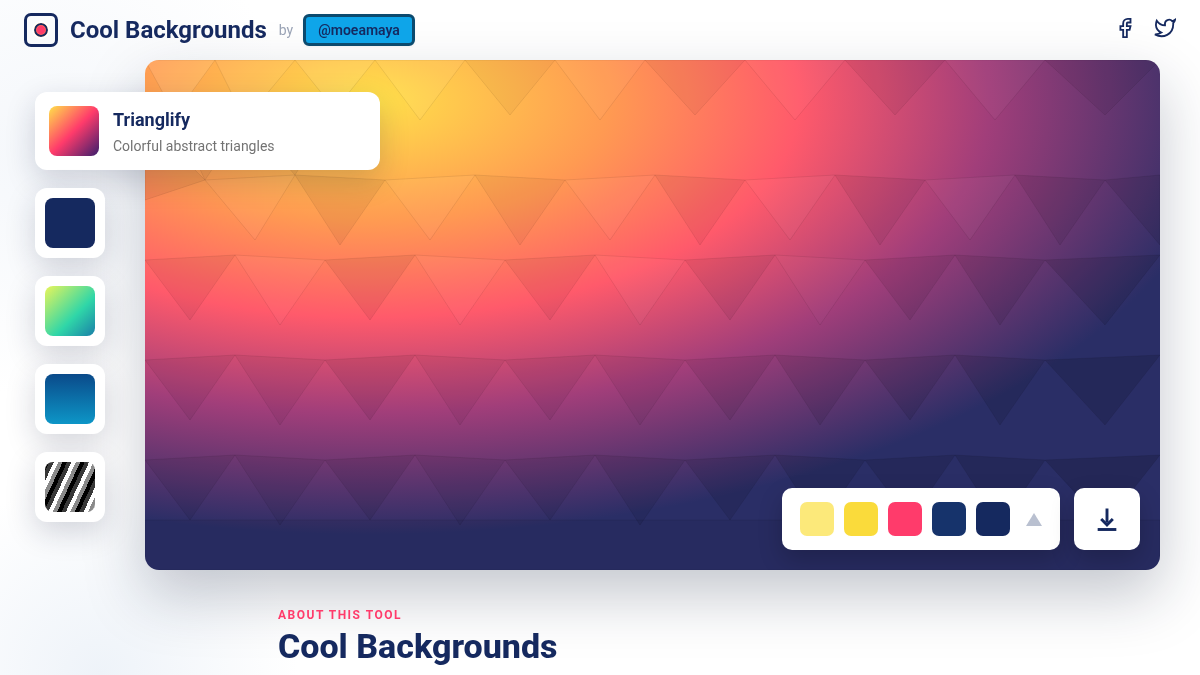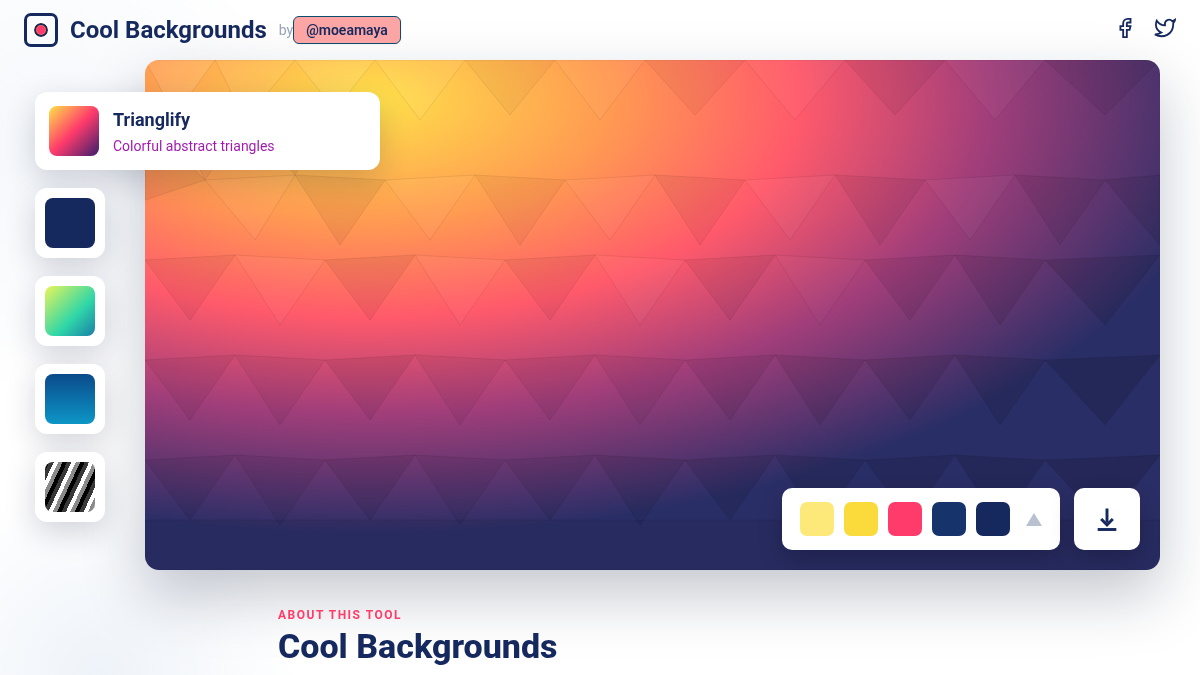--- a/index.html
+++ b/index.html
@@ -63,24 +63,25 @@
     }
     .brand {
       font-size: 24px;
       font-weight: 700;
       color: #15295f;
       margin-right: 12px;
     }
     .by {
       font-size: 14px;
       color: #9aa3b5;
+      margin-right: 10px;
     }
     .author-chip {
-      background: #fca5a5;
-      border: 1px solid #0c4a6e;
+      background: #0ea5e9;
+      border: 3px solid #0c4a6e;
       border-radius: 6px;
       padding: 5px 12px;
       font-size: 14px;
       color: #15295f;
       font-weight: 600;
       box-shadow: 0 1px 3px rgba(0,0,0,0.04);
     }
     .social {
       margin-left: auto;
       display: flex;
@@ -135,21 +136,21 @@
     .swatch.trianglify { background: linear-gradient(135deg, #ffe24a 0%, #ff3b6b 50%, #3a1e6d 100%); }
     .swatch.solid-dark { background: #15295f; }
     .swatch.teal-yellow { background: linear-gradient(135deg, #e9f55a 0%, #2fd6a8 60%, #1a7fa8 100%); }
     .swatch.blue-grad { background: linear-gradient(180deg, #0a4a8a 0%, #0d96c7 100%); }
     .swatch.mono {
       background:
         repeating-linear-gradient(115deg, #111 0 4px, #444 4px 8px, #eee 8px 12px, #888 12px 16px);
       filter: contrast(1.2);
     }
     .effect-title { font-size: 18px; font-weight: 700; color: #15295f; }
-    .effect-sub { font-size: 14px; color: #a21caf; margin-top: 8px; }
+    .effect-sub { font-size: 14px; color: #737373; margin-top: 8px; }
 
     
     .controls {
       position: absolute;
       right: 20px;
       bottom: 20px;
       display: flex;
       gap: 14px;
       z-index: 30;
     }

